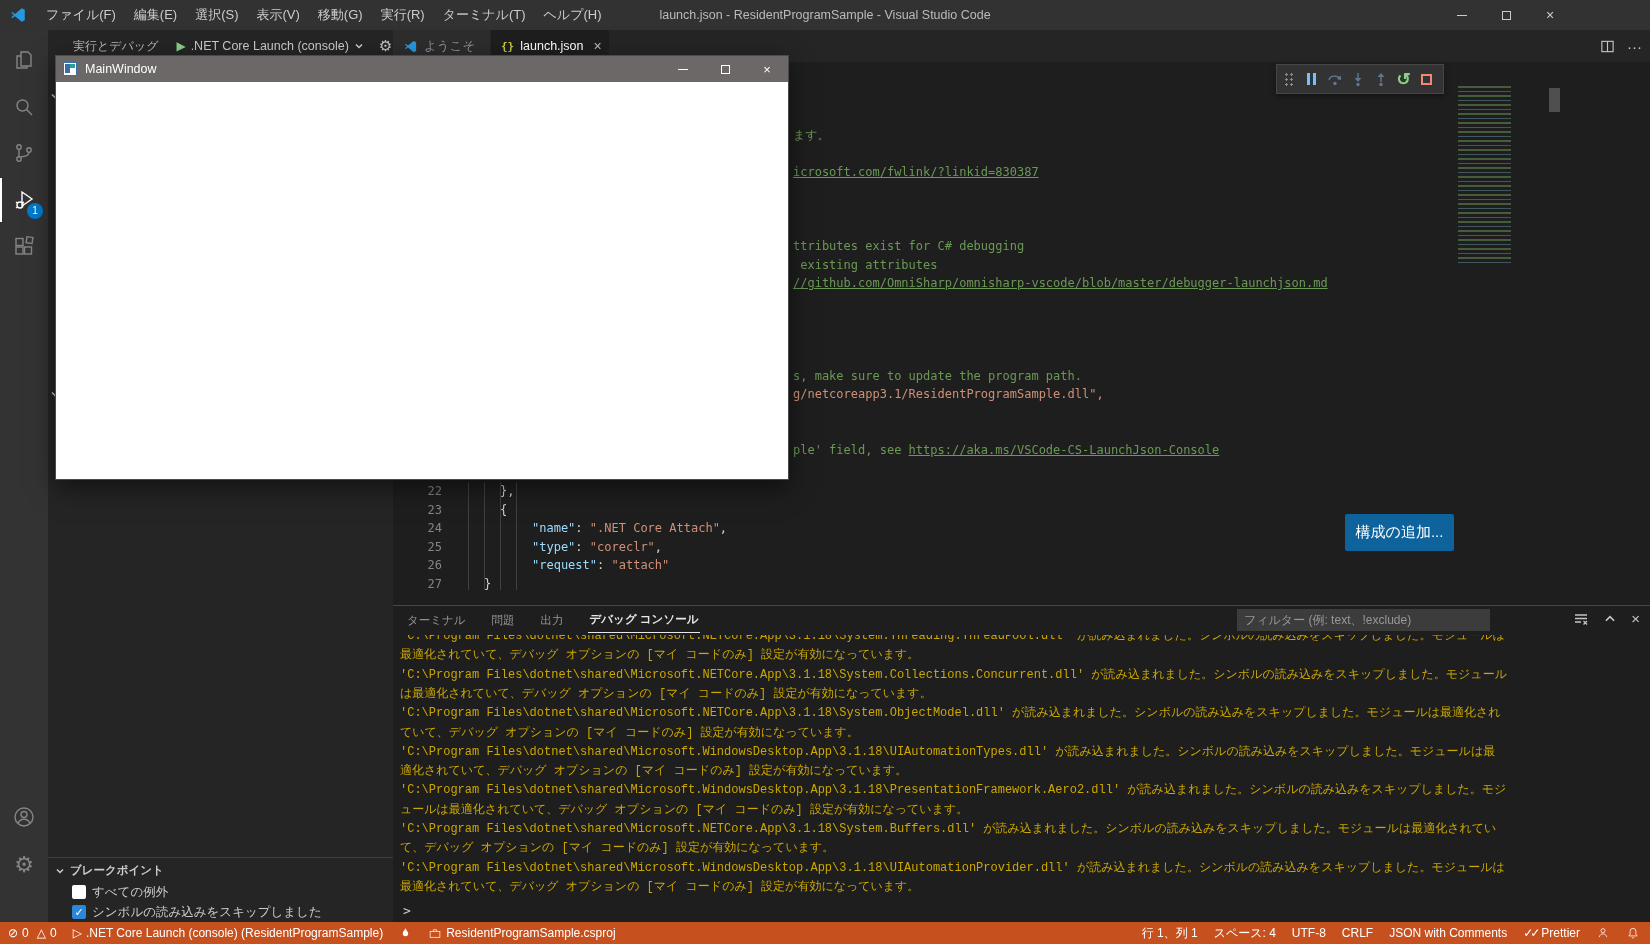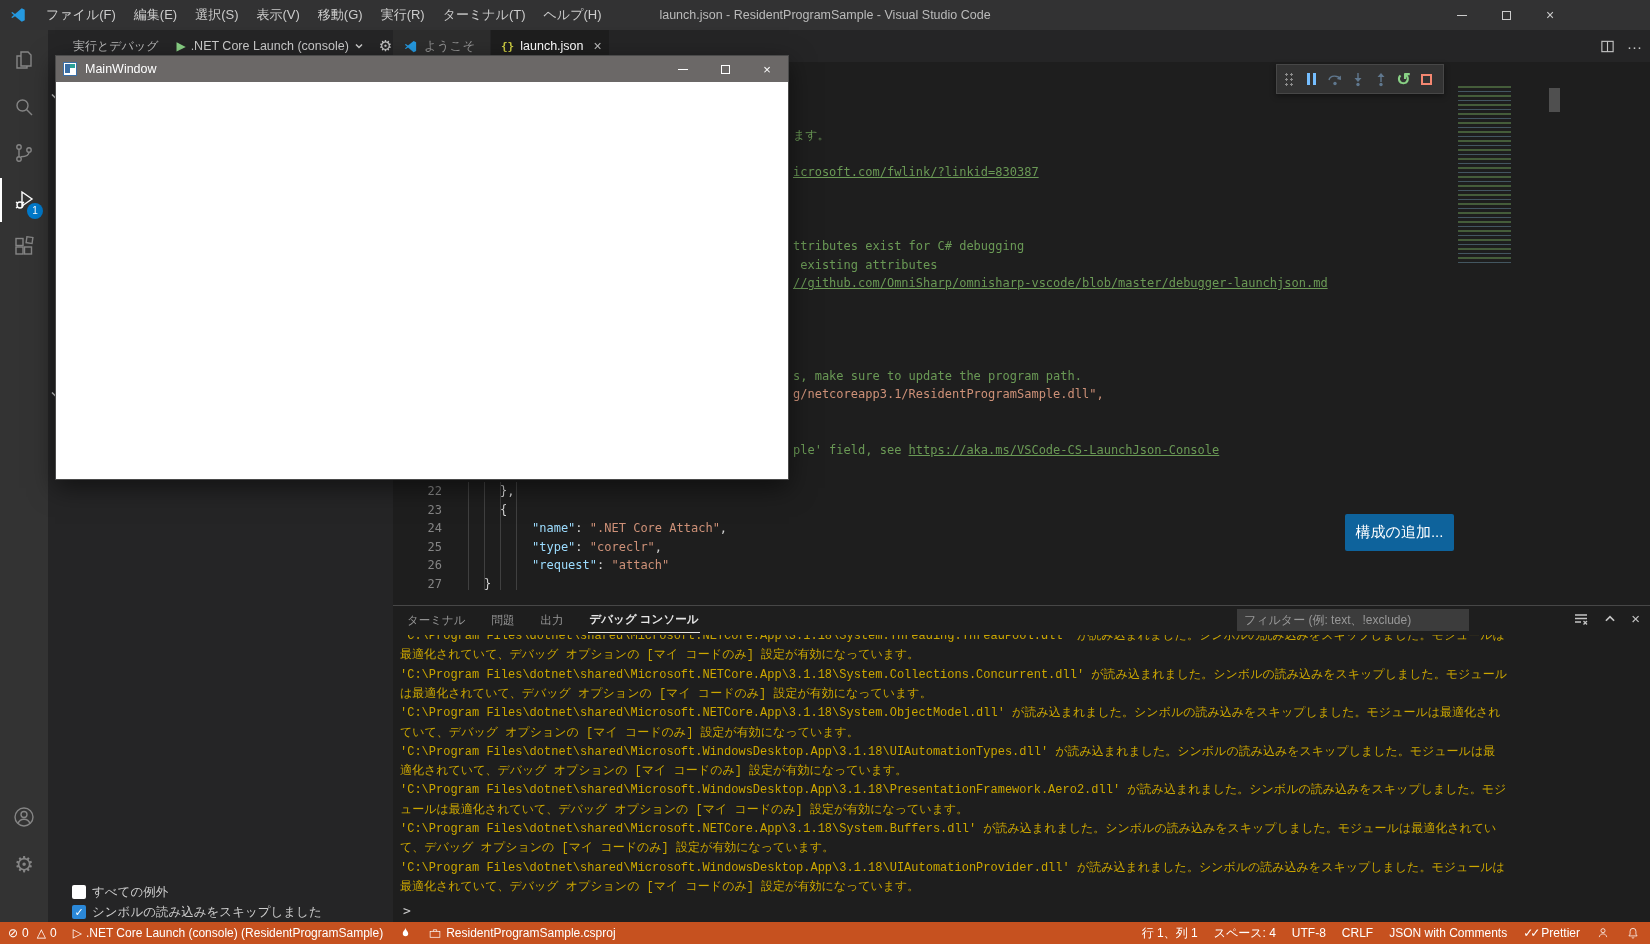--- a/index.html
+++ b/index.html
@@ -83,21 +83,21 @@
   .pause-bars span { display:inline-block; width:3px; height:12px; background:#75beff; margin:0 1.5px; }
   .step svg { stroke:#60788f; fill:#60788f; stroke-width:1.4; }
   .restart-glyph { color:#89d185; font-size:17px; font-weight:bold; }
   .stop-box { width:11px; height:11px; border:2px solid #f48771; }
 
   
   .panel { position:absolute; left:393px; top:605px; width:1257px; height:317px; background:#1e1e1e; border-top:1px solid #474747; z-index:2; }
   .panel-tabs { position:absolute; left:12px; top:0; height:28px; display:flex; align-items:center; gap:22px; }
   .panel-tab { font-size:11.5px; color:#969696; padding:5px 2px; cursor:pointer; }
   .panel-tab.active { color:#e7e7e7; border-bottom:1px solid #e7e7e7; font-weight:bold; }
-  .filter { position:absolute; left:844px; top:3px; width:232px; height:22px; background:#3c3c3c; border:1px solid #3c3c3c;
+  .filter { position:absolute; left:844px; top:3px; width:253px; height:22px; background:#3c3c3c; border:1px solid #3c3c3c;
     color:#cccccc; font-size:12px; padding:0 6px; outline:none; }
   .filter::placeholder { color:#989898; }
   .panel-icons { position:absolute; right:10px; top:4px; display:flex; gap:14px; align-items:center; color:#c5c5c5; }
   .console-clip { position:absolute; left:7px; top:29px; width:1245px; height:262px; overflow:hidden; }
   .console-line { position:absolute; left:0; white-space:pre; font-family:Liberation Mono, monospace; font-size:12px; line-height:17px; color:#cca700; }
   .prompt { position:absolute; left:10px; top:297px; color:#cccccc; font-family:"DejaVu Sans Mono", monospace; font-size:13px; }
 
   
   .statusbar { position:absolute; left:0; top:922px; width:1650px; height:22px; background:#c6511f; color:#ffffff;
     display:flex; align-items:center; font-size:12px; z-index:6; }
@@ -212,20 +212,28 @@
     </div>
 
     <svg class="peek-chev chev" style="top:60px" width="12" height="12" viewBox="0 0 12 12">
         <path d="M3 4.5l3 3 3-3"></path>
       </svg>
     <svg class="peek-chev chev" style="top:358px" width="12" height="12" viewBox="0 0 12 12">
         <path d="M3 4.5l3 3 3-3"></path>
       </svg>
 
 
+    <div class="section-hdr" style="top:827px">
+      <span class="chevbox">
+          <svg class="chev" width="12" height="12" viewBox="0 0 12 12">
+            <path d="M3 4.5l3 3 3-3"></path>
+          </svg>
+        </span>
+      <span>ブレークポイント</span>
+    </div>
     <div class="bp-row" style="top:852px">
       <span class="cb unchecked"></span>
       <span>すべての例外</span>
     </div>
     <div class="bp-row" style="top:872px">
       <span class="cb checked">✓</span>
       <span>シンボルの読み込みをスキップしました</span>
     </div>
   </div>
 

